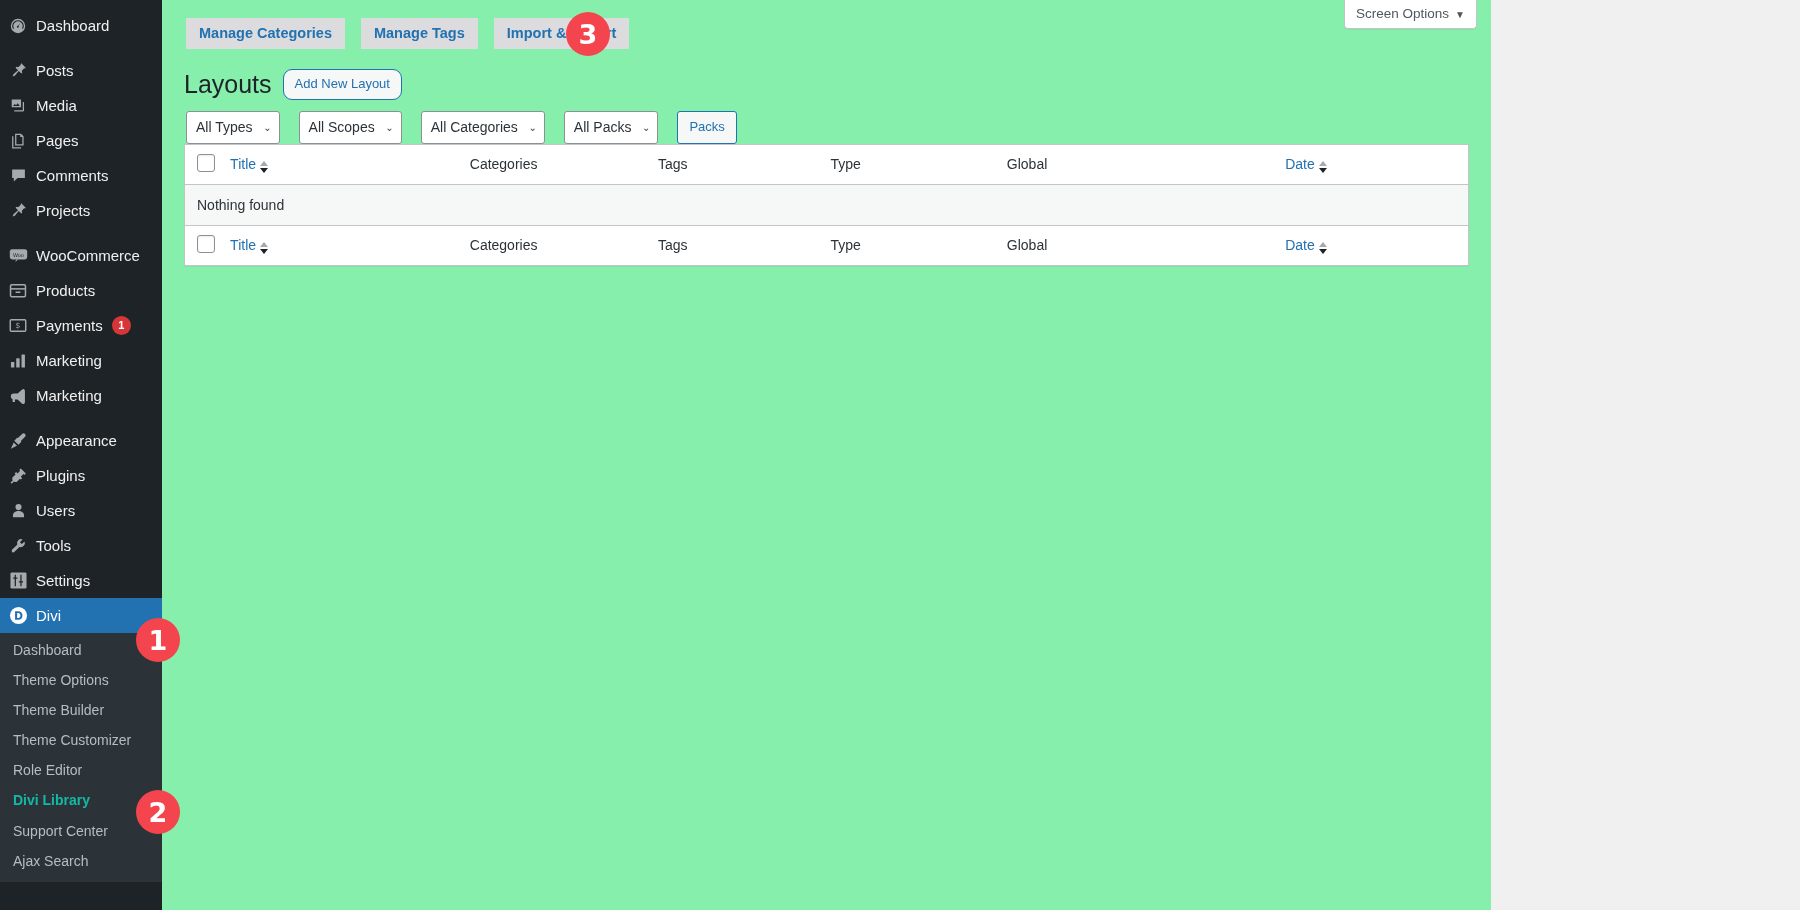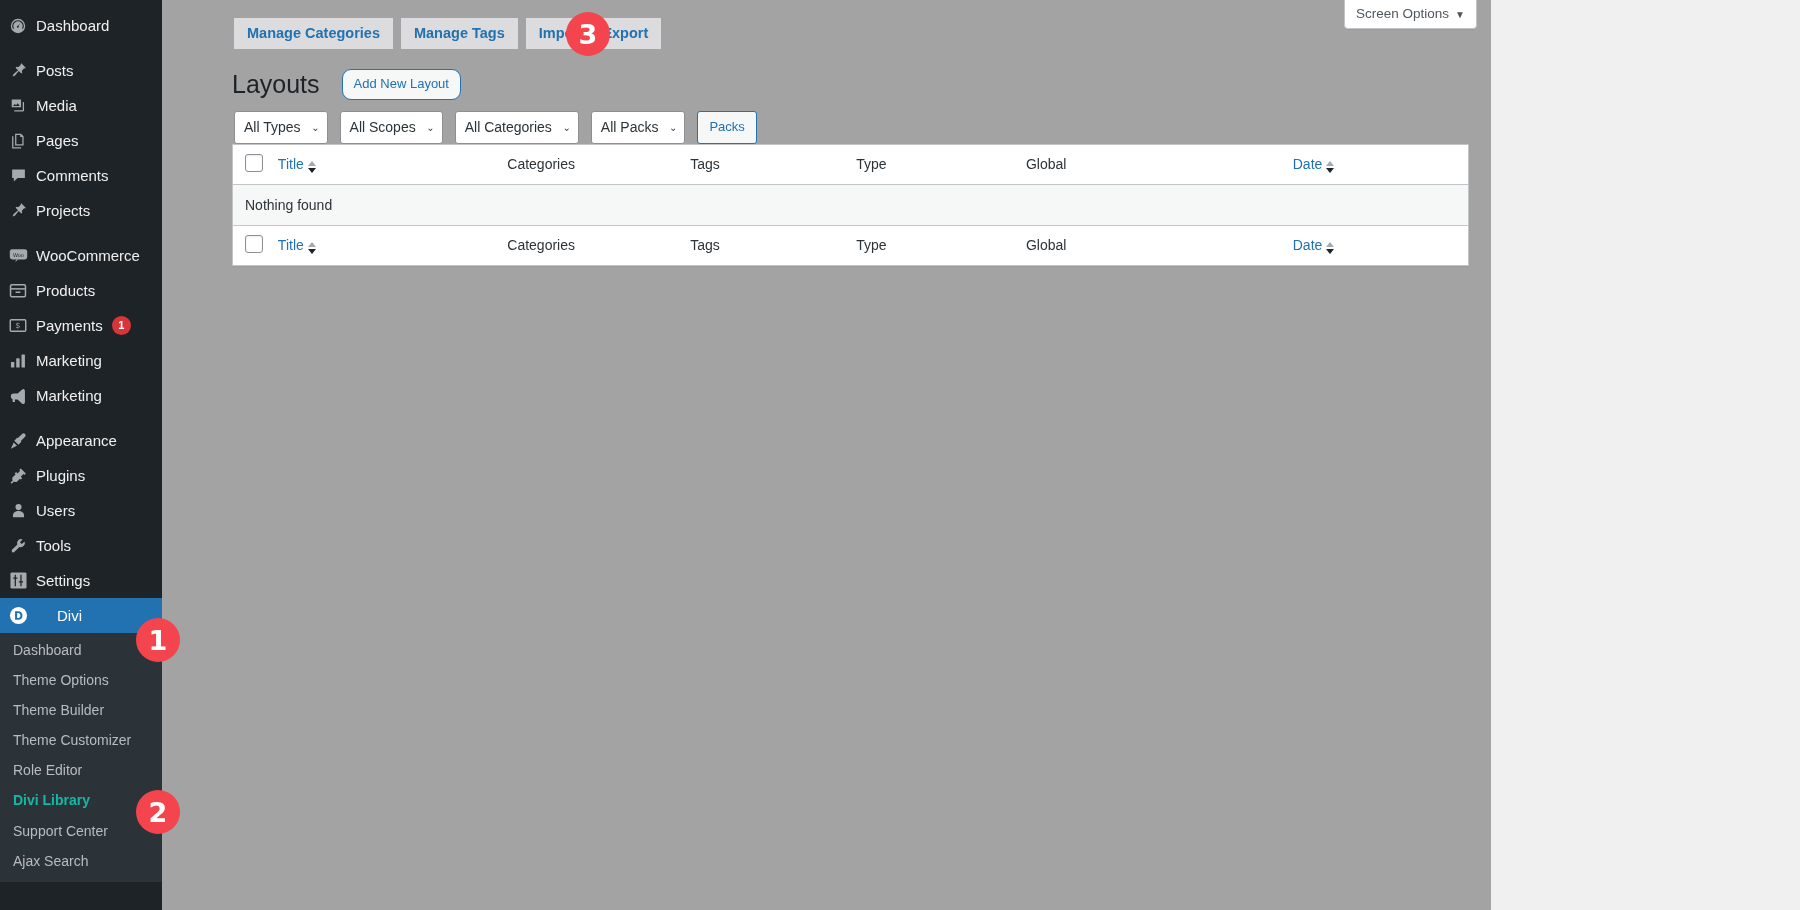--- a/index.html
+++ b/index.html
@@ -39,21 +39,20 @@
     display: flex;
     align-items: center;
     justify-content: center;
     color: #a7aaad;
   }
   .menu-item .lbl { white-space: nowrap; }
   .menu-item.active {
     background: #2271b1;
     color: #fff;
     font-weight: 400;
-    gap: 21px;
   }
   .menu-item.active .ico { color: #fff; }
   .menu-sep { height: 10px; }
 
   .count-bubble {
     display: inline-flex;
     align-items: center;
     justify-content: center;
     min-width: 19px;
     height: 19px;
@@ -75,24 +74,23 @@
     color: #b9bcbf;
     line-height: 1.15;
     cursor: pointer;
     white-space: nowrap;
   }
   .sub-item.current { color: #14b8a6; font-weight: 700; }
 
   
   #main {
     flex: 1;
-    background: #a3a3a3;
+    background: #86efac;
     position: relative;
     overflow: hidden;
-    padding-left: 48px;
   }
   .screen-meta {
     position: absolute;
     top: 0; right: 14px;
     display: flex;
     align-items: center;
   }
   .screen-options-btn {
     background: #fff;
     border: 1px solid #c3c4c7;
@@ -105,41 +103,41 @@
     cursor: pointer;
     white-space: nowrap;
   }
   .screen-options-btn .caret { margin-left: 6px; font-size: 10px; }
 
   .content-wrap { padding: 13px 22px 0 22px; }
 
   .nav-tabs {
     display: flex;
     align-items: center;
-    gap: 8px;
+    gap: 16px;
     margin: 0 0 0 2px;
     padding-top: 5px;
   }
   .nav-tab {
     background: #dcdcde;
     color: #2271b1;
     font-size: 14.5px;
     font-weight: 700;
     padding: 6px 12px 7px 12px;
     line-height: 1.2;
     border: 1px solid transparent;
     border-bottom: none;
     cursor: pointer;
     white-space: nowrap;
   }
 
   .page-title-row {
     display: flex;
     align-items: center;
-    gap: 22px;
+    gap: 11px;
     margin-top: 19px;
   }
   .page-title {
     font-size: 25px;
     font-weight: 400;
     color: #1d2327;
     line-height: 1.3;
     margin: 0;
     padding: 0;
   }
@@ -159,21 +157,21 @@
     margin: 13px 0 0 2px;
     font-size: 13.5px;
     color: #2271b1;
   }
   .subsubsub .cur { color: #1d2327; font-weight: 600; }
   .subsubsub .cnt { color: #1d2327; font-weight: 400; }
 
   .tablenav {
     display: flex;
     align-items: flex-end;
-    gap: 12px;
+    gap: 19px;
     margin: 10px 0 0 2px;
   }
   .wp-select {
     -webkit-appearance: none;
     appearance: none;
     background: #fff;
     border: 1px solid #8c8f94;
     border-radius: 3px;
     color: #2c3338;
     font-size: 14px;

